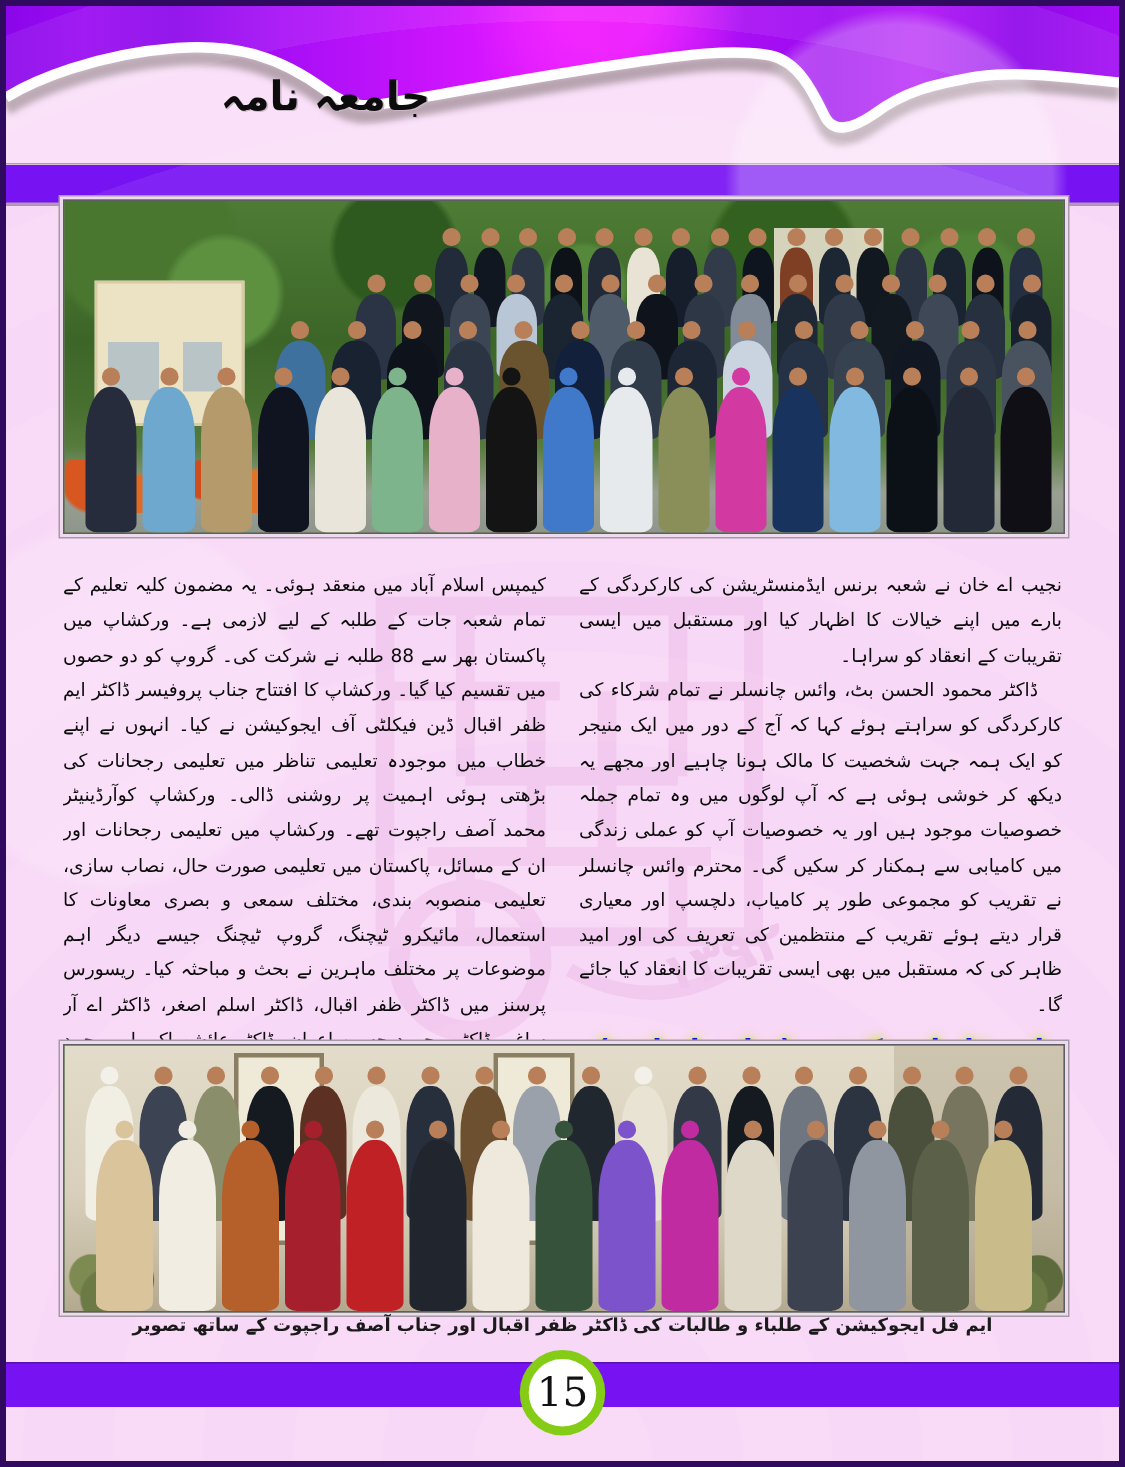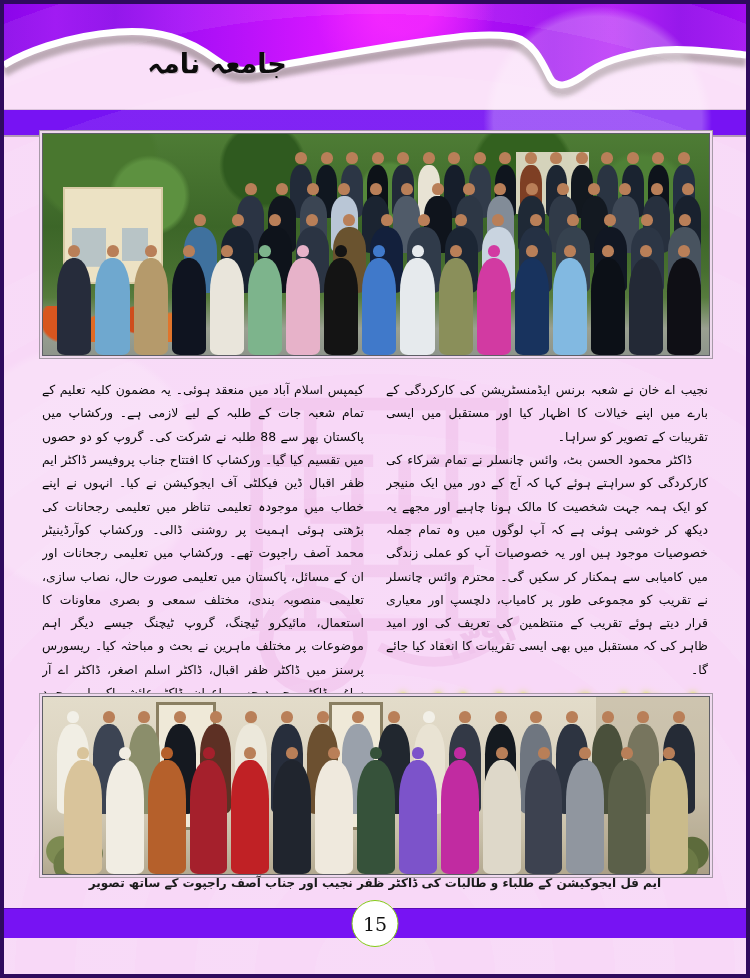--- a/index.html
+++ b/index.html
@@ -79,23 +79,23 @@
   .col-right{right:38px;} .col-left{left:38px;}
   .col p{margin:0;}
   .col p.indent{text-indent:16px;}
   .heading{
     margin:7px 0 3px;text-align:center;font-size:18.5px;font-weight:bold;color:#1616e8;
     text-shadow:0 0 2px #e8f55e,0 0 5px #d3e93c,0 0 9px #c6dd2f,2px 2px 3px #a3b626;
     line-height:1.4;}
   
   .page-number-circle{
     position:absolute;left:50%;top:-9px;transform:translateX(-50%);
-    width:45px;height:45px;border-radius:50%;background:#fff;border:1px solid #84cc16;
+    width:45px;height:45px;border-radius:50%;background:#fff;border:6px solid #84cc16;
     display:flex;align-items:center;justify-content:center;
-    font-family:"DejaVu Serif",serif;font-size:19px;color:#111;}
+    font-family:"DejaVu Serif",serif;font-size:27px;color:#111;}
   .content-rays{position:absolute;inset:0;pointer-events:none;
     background:
       radial-gradient(circle at 80% 12%,rgba(255,255,255,.25) 0 10%,transparent 11%),
       radial-gradient(circle at 10% 48%,rgba(255,255,255,.18) 0 14%,transparent 15%),
       repeating-radial-gradient(circle at 50% 100%,rgba(255,255,255,.07) 0 60px,rgba(255,255,255,0) 60px 120px);}
 </style>
 </head>
 <body>
 
 <div class="page">
@@ -385,21 +385,21 @@
           <div class="torso" style="background: rgb(35, 41, 54);"></div>
         </div>
         <div class="fig">
           <div class="head" style="background: rgb(185, 127, 88);"></div>
           <div class="torso" style="background: rgb(15, 15, 21);"></div>
         </div>
       </div>
     </figure>
 
   <div class="col col-right">
-    <p>نجیب اے خان نے شعبہ برنس ایڈمنسٹریشن کی کارکردگی کے بارے میں اپنے خیالات کا اظہار کیا اور مستقبل میں ایسی تقریبات کے تصویر کو سراہا۔</p>
+    <p>نجیب اے خان نے شعبہ برنس ایڈمنسٹریشن کی کارکردگی کے بارے میں اپنے خیالات کا اظہار کیا اور مستقبل میں ایسی تقریبات کے انعقاد کو سراہا۔</p>
     <p class="indent">ڈاکٹر محمود الحسن بٹ، وائس چانسلر نے تمام شرکاء کی کارکردگی کو سراہتے ہوئے کہا کہ آج کے دور میں ایک منیجر کو ایک ہمہ جہت شخصیت کا مالک ہونا چاہیے اور مجھے یہ دیکھ کر خوشی ہوئی ہے کہ آپ لوگوں میں وہ تمام جملہ خصوصیات موجود ہیں اور یہ خصوصیات آپ کو عملی زندگی میں کامیابی سے ہمکنار کر سکیں گی۔ محترم وائس چانسلر نے تقریب کو مجموعی طور پر کامیاب، دلچسپ اور معیاری قرار دیتے ہوئے تقریب کے منتظمین کی تعریف کی اور امید ظاہر کی کہ مستقبل میں بھی ایسی تقریبات کا انعقاد کیا جائے گا۔</p>
     <h2 class="heading">ایم فل ایجوکیشن (تعلیم اساتذہ) کی ورکشاپ</h2>
 
   </div>
   <div class="col col-left">
     <p>کیمپس اسلام آباد میں منعقد ہوئی۔ یہ مضمون کلیہ تعلیم کے تمام شعبہ جات کے طلبہ کے لیے لازمی ہے۔ ورکشاپ میں پاکستان بھر سے 88 طلبہ نے شرکت کی۔ گروپ کو دو حصوں میں تقسیم کیا گیا۔ ورکشاپ کا افتتاح جناب پروفیسر ڈاکٹر ایم ظفر اقبال ڈین فیکلٹی آف ایجوکیشن نے کیا۔ انہوں نے اپنے خطاب میں موجودہ تعلیمی تناظر میں تعلیمی رجحانات کی بڑھتی ہوئی اہمیت پر روشنی ڈالی۔ ورکشاپ کوآرڈینیٹر محمد آصف راجپوت تھے۔ ورکشاپ میں تعلیمی رجحانات اور ان کے مسائل، پاکستان میں تعلیمی صورت حال، نصاب سازی، تعلیمی منصوبہ بندی، مختلف سمعی و بصری معاونات کا استعمال، مائیکرو ٹیچنگ، گروپ ٹیچنگ جیسے دیگر اہم موضوعات پر مختلف ماہرین نے بحث و مباحثہ کیا۔ ریسورس پرسنز میں ڈاکٹر ظفر اقبال، ڈاکٹر اسلم اصغر، ڈاکٹر اے آر ساغر، ڈاکٹر محمود حسین اعوان، ڈاکٹر عائشہ اکبر اور محمد آصف راجپوت شامل تھے۔ ہر پیش کش پر مختلف انداز اور جہتوں سے بحث ہوئی۔ تمام طلبہ نے انفرادی اور گروہی بحث و مباحثہ میں حصہ لیا۔</p>
   </div>
 
   <figure class="photo photo2" style="margin:0">
     <div class="ph-bg"></div>
@@ -539,21 +539,21 @@
         <div class="fig">
           <div class="head" style="background: rgb(185, 127, 88);"></div>
           <div class="torso" style="background: rgb(91, 96, 73);"></div>
         </div>
         <div class="fig">
           <div class="head" style="background: rgb(185, 127, 88);"></div>
           <div class="torso" style="background: rgb(202, 187, 139);"></div>
         </div>
       </div>
     </figure>
-  <div class="caption cap2">ایم فل ایجوکیشن کے طلباء و طالبات کی ڈاکٹر ظفر نجیب اور جناب آصف راجپوت کے ساتھ تصویر</div>
+  <div class="caption cap2">ایم فل ایجوکیشن کے طلباء و طالبات کی ڈاکٹر ظفر اقبال اور جناب آصف راجپوت کے ساتھ تصویر</div>
 
   <div class="band band-bottom">
     <div class="page-number-circle">
       <span>15</span>
     </div>
   </div>
 
 </div>
 
 </body></html>

